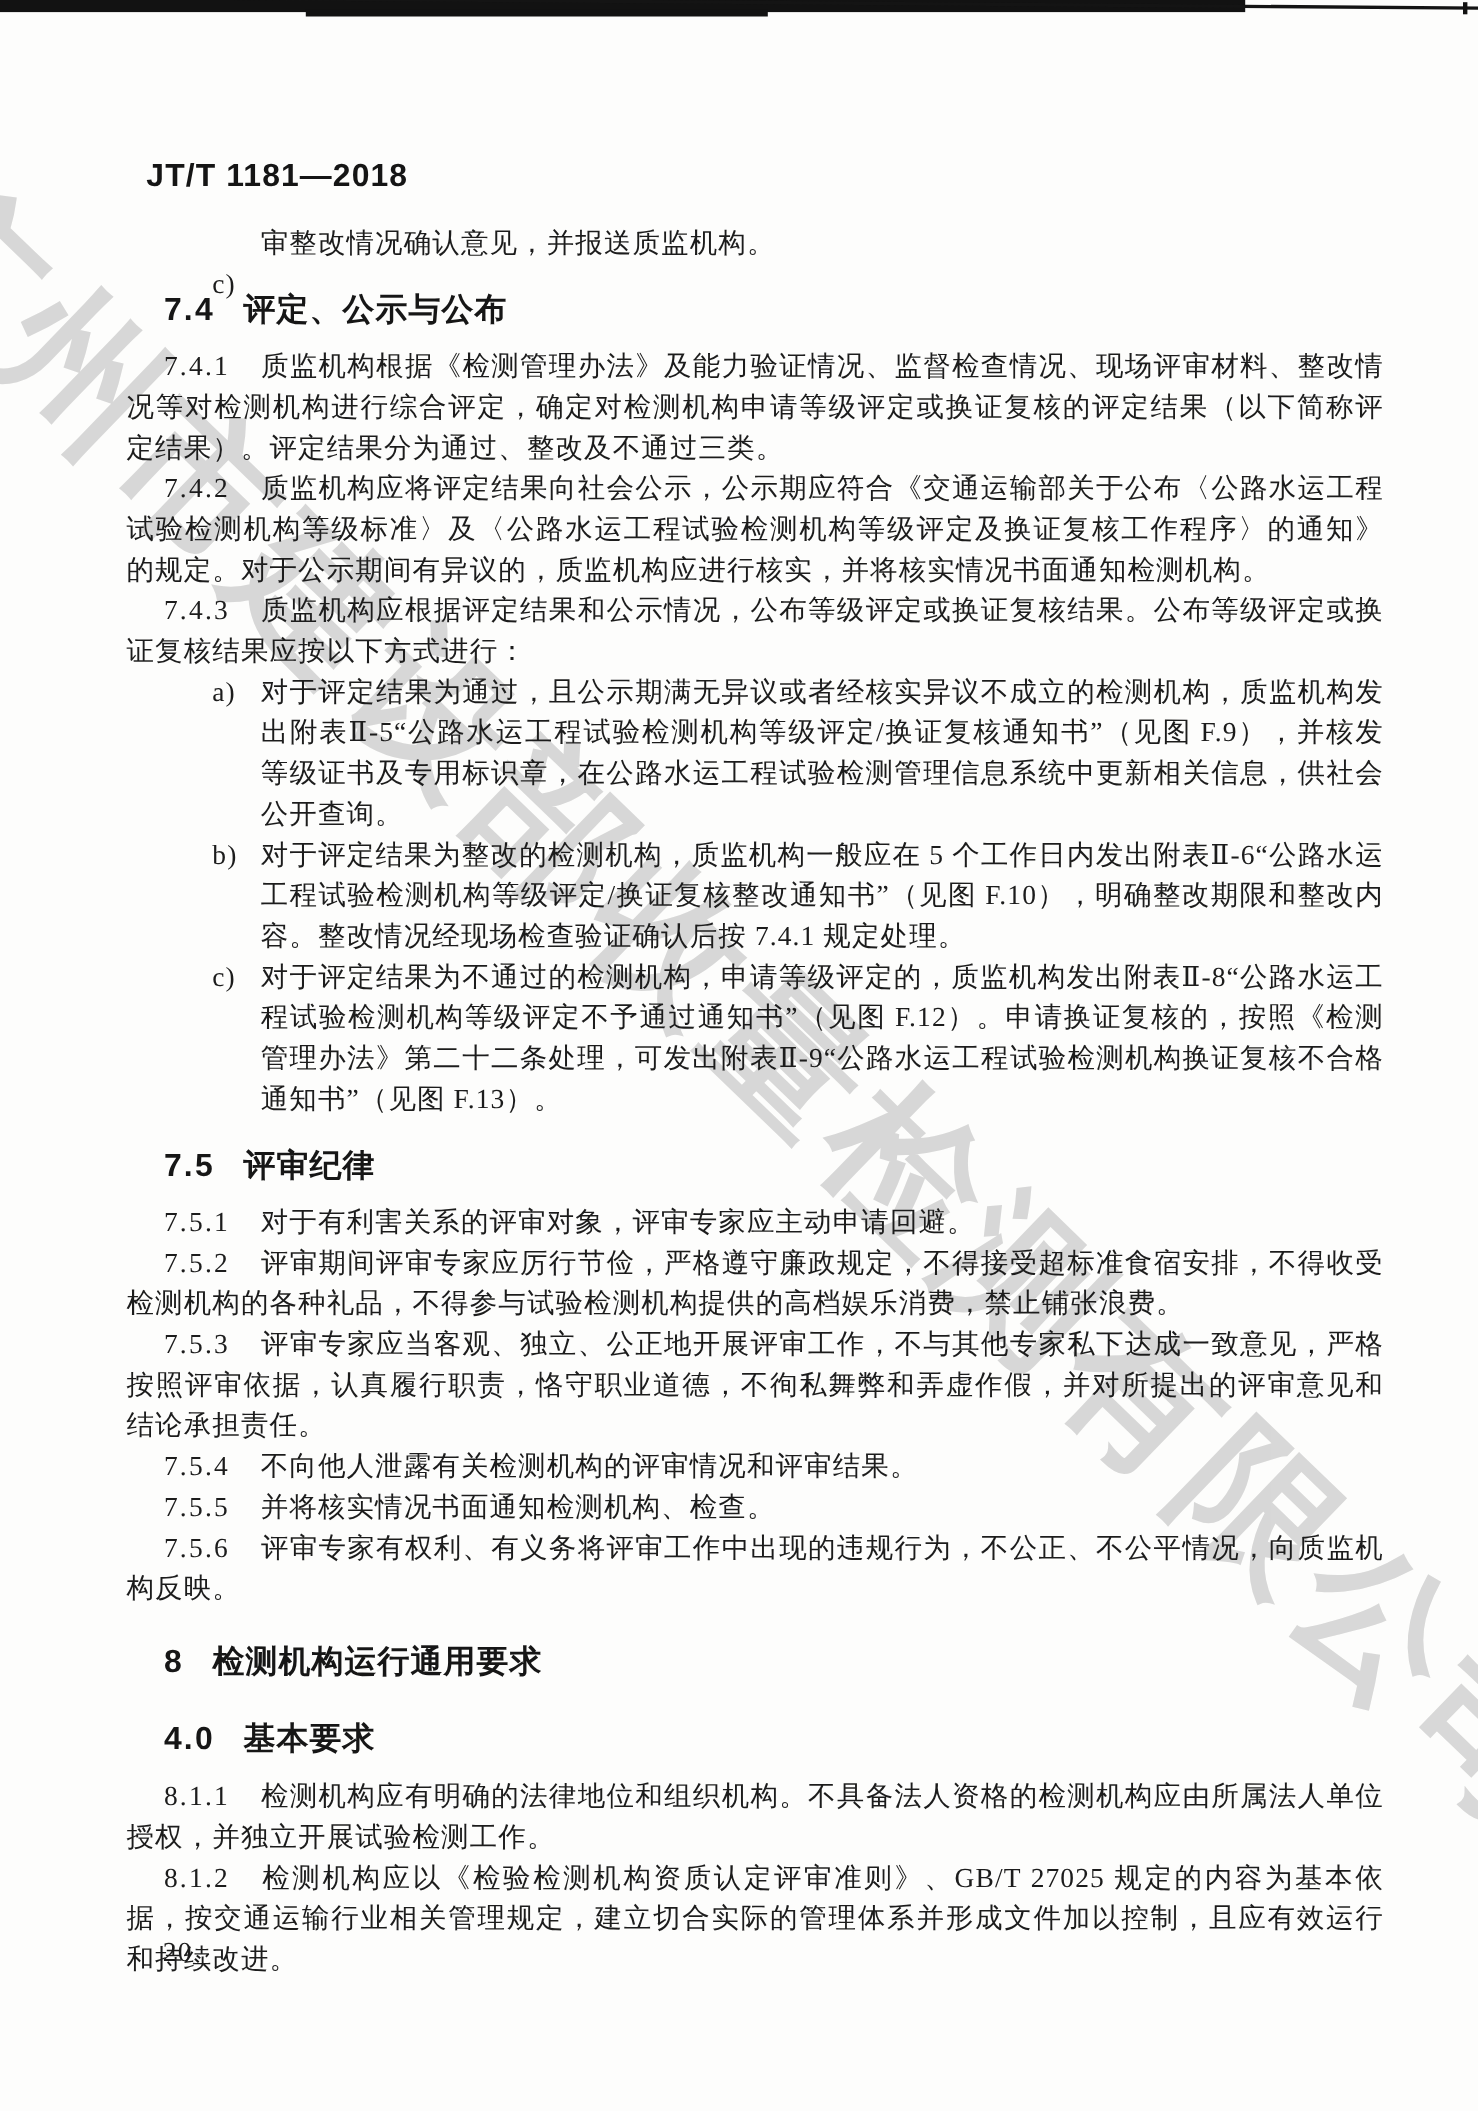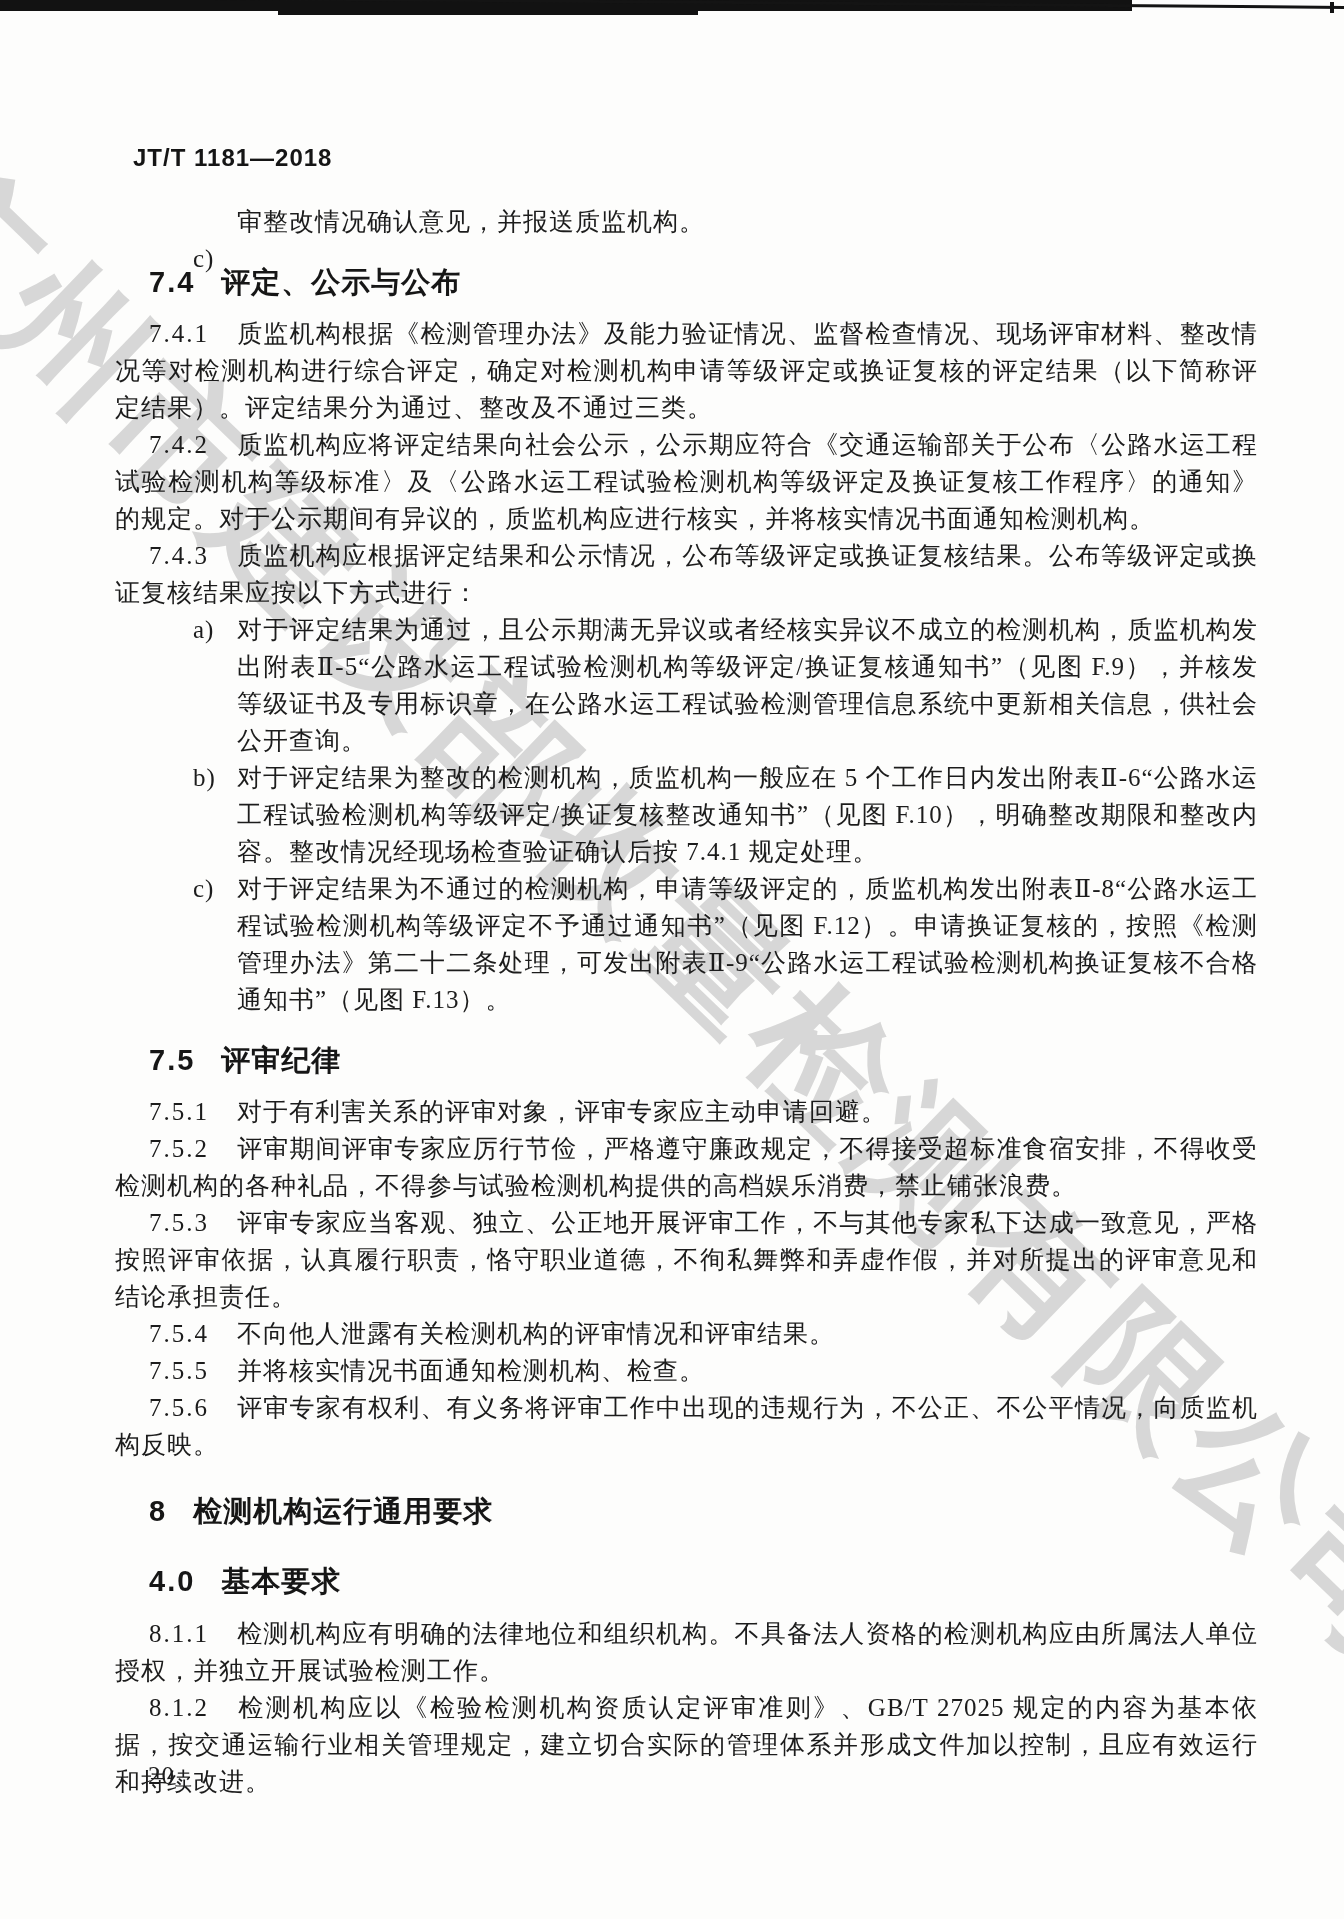--- a/index.html
+++ b/index.html
@@ -24,21 +24,21 @@
     transform:rotate(44deg);transform-origin:0 0;
     font-size:140px;font-weight:bold;letter-spacing:9px;
     color:#b3b3b3;opacity:0.5;white-space:nowrap;
     font-family:"Liberation Serif","DejaVu Serif",serif;
     pointer-events:none;
   }
   
   .doc-header{
     position:absolute;left:133px;top:144px;
     font-family:"Liberation Sans","DejaVu Sans",sans-serif;
-    font-weight:bold;font-size:24px;letter-spacing:1px;color:#151515;
+    font-weight:bold;font-size:29px;letter-spacing:1px;color:#151515;
   }
   .page-number{
     position:absolute;left:148px;top:1762px;
     font-size:25px;letter-spacing:1px;color:#1c1c1c;text-align:center;
   }
   
   .content{
     position:absolute;left:115px;top:203px;width:1143px;
     font-size:25px;line-height:37px;letter-spacing:1px;
     text-align:justify;

